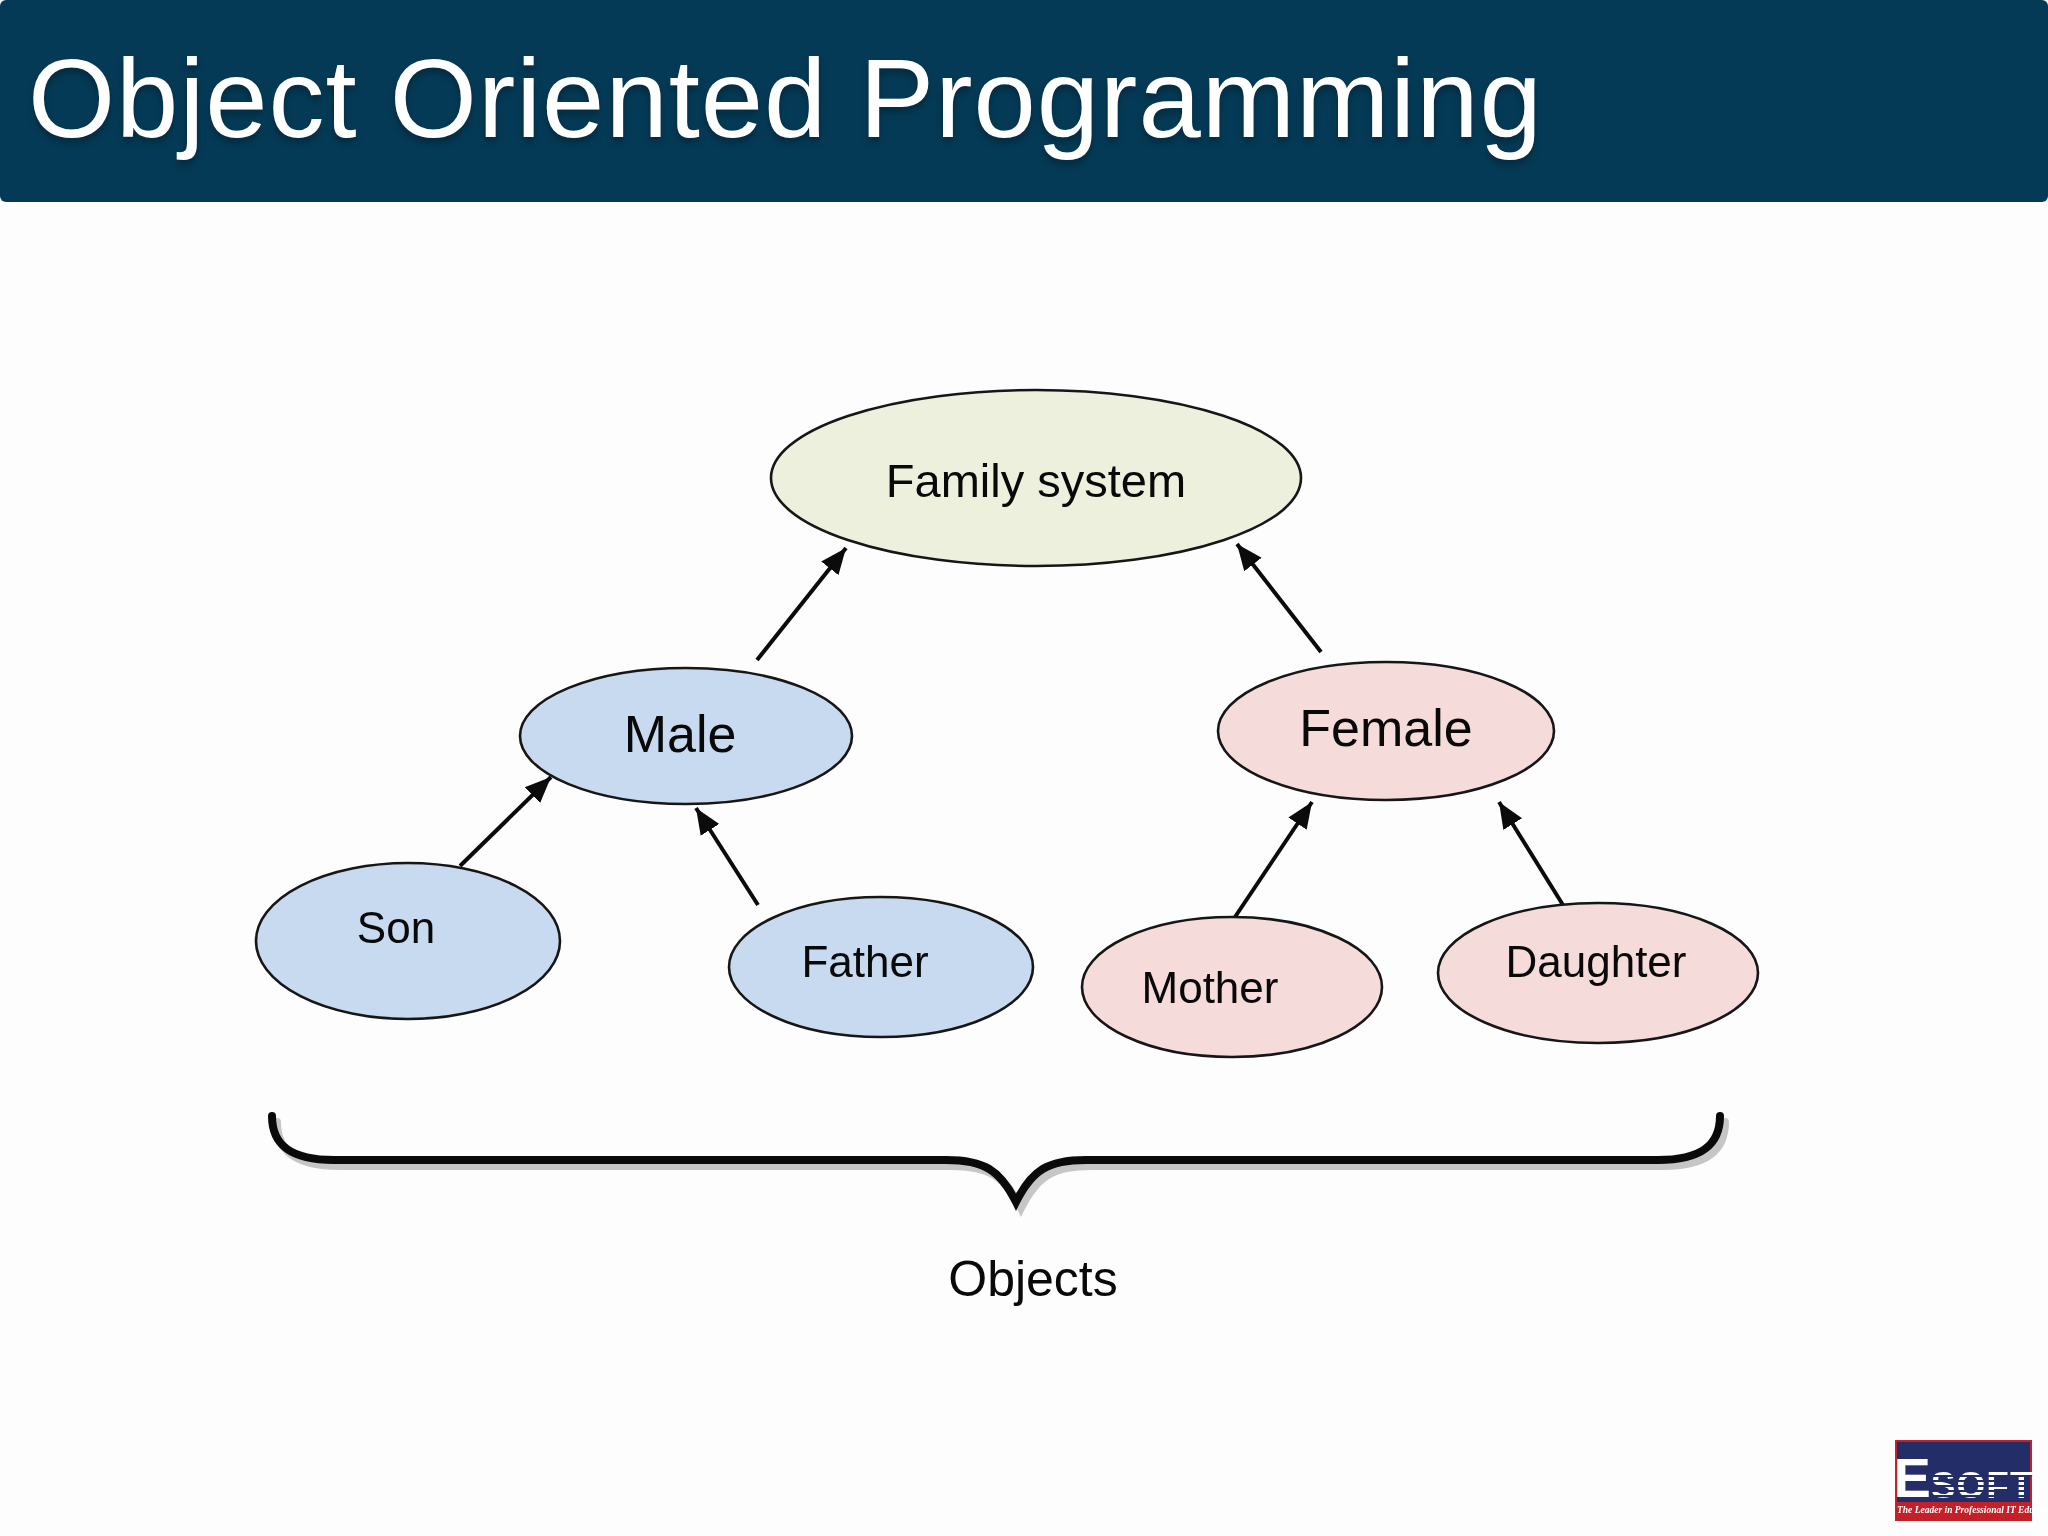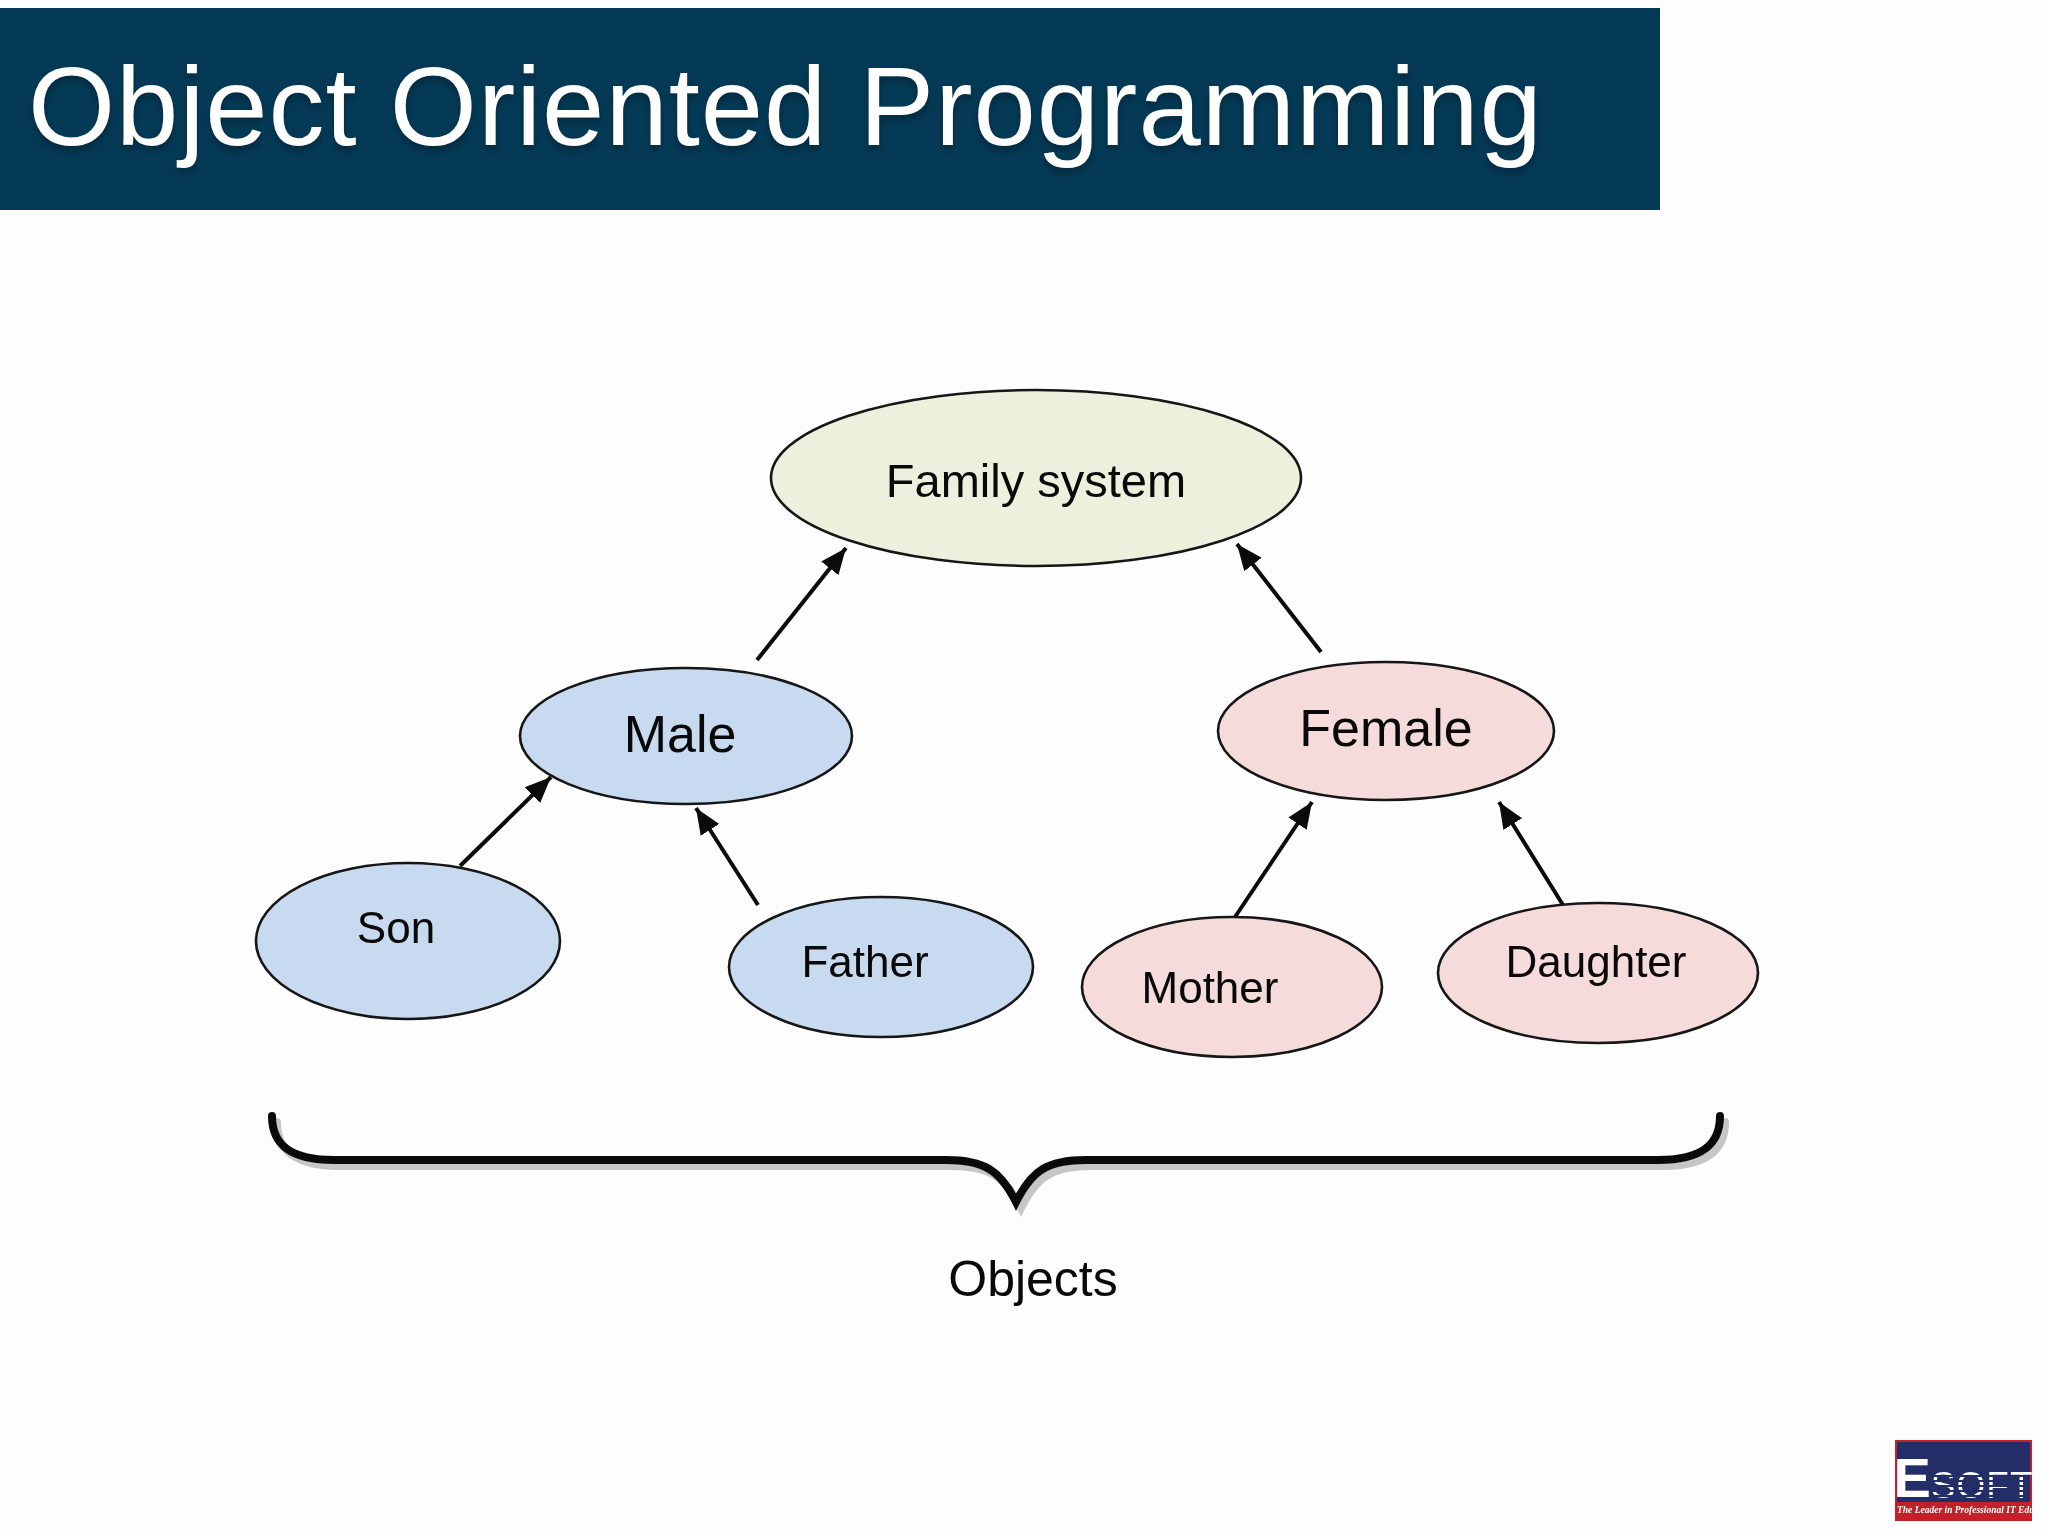--- a/index.html
+++ b/index.html
@@ -4,22 +4,23 @@
 <style>
   html,body{margin:0;padding:0;}
   body{
     width:2048px;height:1536px;
     background:#fdfdfd;
     font-family:"Liberation Sans","DejaVu Sans",sans-serif;
     position:relative;overflow:hidden;
   }
   
   .header{
-    position:absolute;left:0;top:8px;width:1660px;height:202px;
+    position:absolute;left:0;top:0;width:2048px;height:202px;
     background:#053a56;
+    border-radius:6px;
   }
   .header .title{
     position:absolute;left:28px;top:0;height:202px;line-height:198px;
     font-size:112px;letter-spacing:1px;color:#ffffff;white-space:nowrap;
     text-shadow:0 5px 7px rgba(0,0,0,0.28);
   }
   
   .diagram-svg{position:absolute;left:0;top:0;}
   .node-ellipse{stroke:#161616;stroke-width:2.6px;}
   .node-label{fill:#090909;}
@@ -35,21 +36,21 @@
   }
   .logo-brand{
     flex:1;display:flex;align-items:flex-end;justify-content:center;
     padding-bottom:1px;
   }
   .logo-e{
     color:#ffffff;font-weight:bold;font-size:56px;line-height:0.82;
     font-family:"Liberation Sans",sans-serif;
   }
   .logo-soft{
-    font-weight:normal;font-size:37px;line-height:0.78;letter-spacing:1px;
+    font-weight:bold;font-size:37px;line-height:0.78;letter-spacing:1px;
     background:repeating-linear-gradient(180deg,#ffffff 0 3px,#232e68 3px 5px);
     -webkit-background-clip:text;background-clip:text;color:transparent;
   }
   .logo-tagline{
     height:17px;background:#c4202a;color:#ffffff;
     font-family:"Liberation Serif",serif;font-style:italic;font-weight:bold;
     font-size:9.5px;line-height:17px;text-align:center;white-space:nowrap;
   }
 </style>
 </head>

